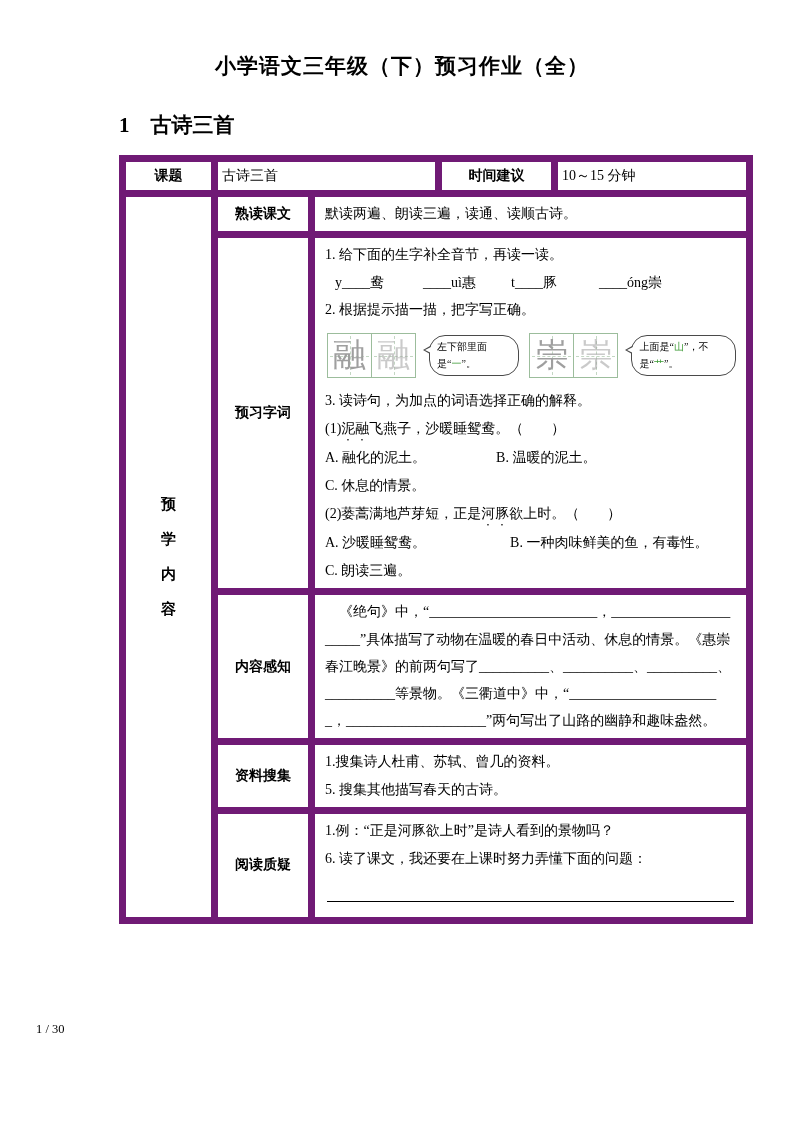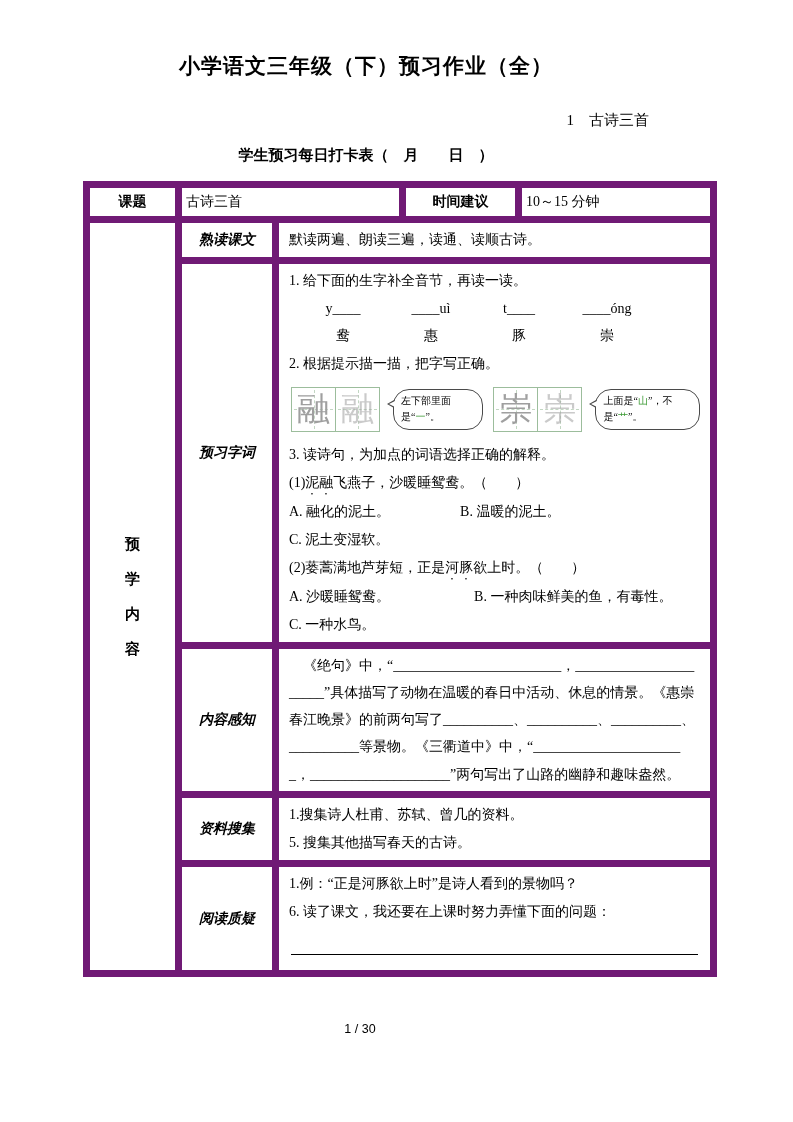--- a/index.html
+++ b/index.html
@@ -1,43 +1,43 @@
 <!DOCTYPE html>
 <html><head>
 <meta charset="utf-8">
 <style>
   html,body{margin:0;padding:0;background:#ffffff;}
   .page{
     width:732px;height:1122px;background:#fff;box-sizing:border-box;
     padding:52px 83px 15px;position:relative;overflow:hidden;
-    font-family:"Liberation Serif",serif;color:#000;
+    font-family:"Liberation Serif",serif;color:#000;margin-left:36px;
   }
   .doc-title{text-align:center;font-size:21px;font-weight:bold;margin:0;letter-spacing:1px;}
-  .lesson{text-align:right;font-size:15px;font-weight:normal;margin:31px 0 0;}
+  .lesson{text-align:left;font-size:21px;font-weight:bold;margin:31px 0 0;}
   .subtitle{text-align:center;font-size:15px;font-weight:bold;margin:16px 0 0;}
 
   table.sheet{border-collapse:collapse;width:627px;margin-top:16px;table-layout:fixed;}
   table.sheet td{border:7px solid #701a75;font-size:14px;}
 
   .hdr{font-family:"Liberation Sans",sans-serif;font-weight:bold;text-align:center;
        font-size:14.5px;padding:5px 4px;vertical-align:middle;}
   .hval{text-align:left;font-size:14px;padding:5px 4px;vertical-align:middle;}
 
   .rowlbl{font-family:"Liberation Sans",sans-serif;font-weight:bold;text-align:center;
-          font-size:14.5px;vertical-align:middle;padding:4px 2px;font-style:italic;}
+          font-size:14.5px;vertical-align:middle;padding:4px 2px;}
 
   .vert-cell{vertical-align:middle;text-align:center;}
   .vwrap{display:flex;flex-direction:column;align-items:center;gap:16px;}
   .vchar{font-size:15px;font-weight:bold;font-family:"Liberation Sans",sans-serif;}
 
   .content{padding:3px 10px;vertical-align:top;}
   .content p{margin:0;line-height:2;font-size:14px;}
 
   .pinyin-row{display:flex;margin:0 0 0 10px;}
-  .pcol{width:88px;display:flex;flex-direction:column;align-items:center;}
+  .pcol{width:88px;display:flex;flex-direction:row;align-items:center;}
   .py,.hz{line-height:1.95;font-size:14px;}
 
   .trace-row{display:flex;align-items:center;gap:10px;margin:9px 0 9px 2px;}
   .trace-group{display:flex;align-items:center;gap:13px;}
   .tian-pair{display:flex;}
   .tian{width:43px;height:43px;border:1px solid #9cbd9c;position:relative;
         display:flex;align-items:center;justify-content:center;background:#fff;}
   .tian + .tian{margin-left:-1px;}
   .tian::before{content:"";position:absolute;left:2px;right:2px;top:50%;border-top:1px dashed #c3d7c3;}
   .tian::after{content:"";position:absolute;top:2px;bottom:2px;left:50%;border-left:1px dashed #c3d7c3;}
@@ -52,31 +52,30 @@
            border:3px solid transparent;border-left:0;border-right:6px solid #fff;}
   .green{color:#3c9a35;}
 
   .dots{-webkit-text-emphasis:filled dot;-webkit-text-emphasis-position:under;
         text-emphasis:filled dot;text-emphasis-position:under left;}
 
   .flow{word-break:break-all;line-height:1.95 !important;text-indent:1em;}
 
   .answer-line{height:24px;border-bottom:1px solid #000;margin:4px 2px 12px;}
 
-  .footer{position:absolute;left:0;right:12px;top:1022px;text-align:center;
-          font-size:12.5px;font-family:Liberation Sans, sans-serif;}
+  .footer{position:absolute;left:0;right:12px;top:1022px;text-align:left;
+          font-size:12.5px;font-family:Liberation Serif, serif;}
 </style>
 </head>
 <body>
 
 <div class="page">
 
   <h1 class="doc-title">小学语文三年级（下）预习作业（全）</h1>
   <h2 class="lesson">1　古诗三首</h2>
-  <h3 class="subtitle">学生预习每日打卡表（　月　　日　）</h3>
 
   <table class="sheet">
     <colgroup>
       <col style="width:92px">
         <col style="width:97px">
         <col style="width:127px">
         <col style="width:116px">
         <col style="width:195px">
     </colgroup>
     <tbody>
@@ -156,27 +155,27 @@
               </div>
             </div>
           </div>
 
           <p>3. 读诗句，为加点的词语选择正确的解释。</p>
 
           <p>
             <span>(1)</span><span class="dots">泥融</span><span>飞燕子，沙暖睡鸳鸯。（　　）</span>
           </p>
           <p>A. 融化的泥土。　　　　　B. 温暖的泥土。</p>
-          <p>C. 泥土变湿软。</p>
+          <p>C. 休息的情景。</p>
 
           <p>
             <span>(2)蒌蒿满地芦芽短，正是</span><span class="dots">河豚</span><span>欲上时。（　　）</span>
           </p>
           <p>A. 沙暖睡鸳鸯。　　　　　　B. 一种肉味鲜美的鱼，有毒性。</p>
-          <p>C. 一种水鸟。</p>
+          <p>C. 朗读三遍。</p>
         </td>
       </tr>
 
       <tr>
         <td class="rowlbl">内容感知</td>
         <td class="content" colspan="3">
           <p class="flow">《绝句》中，“________________________，______________________”具体描写了动物在温暖的春日中活动、休息的情景。《惠崇春江晚景》的前两句写了__________、__________、__________、__________等景物。《三衢道中》中，“______________________，____________________”两句写出了山路的幽静和趣味盎然。</p>
         </td>
       </tr>
 

